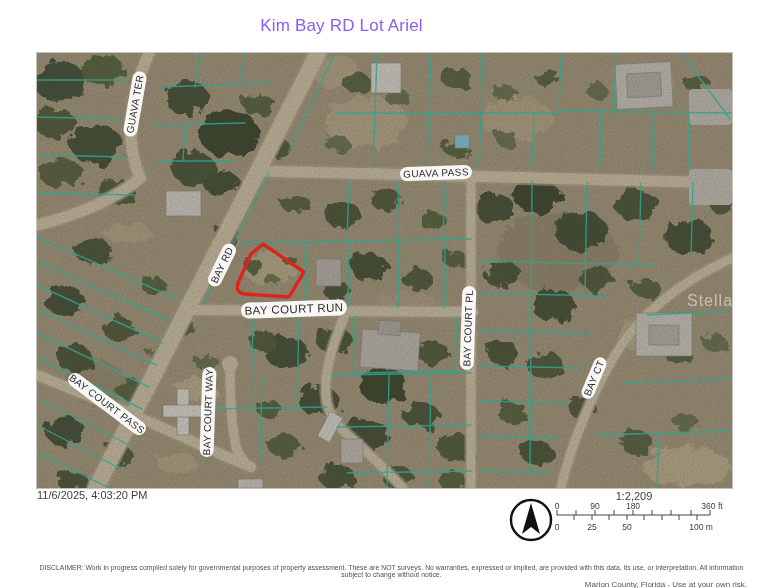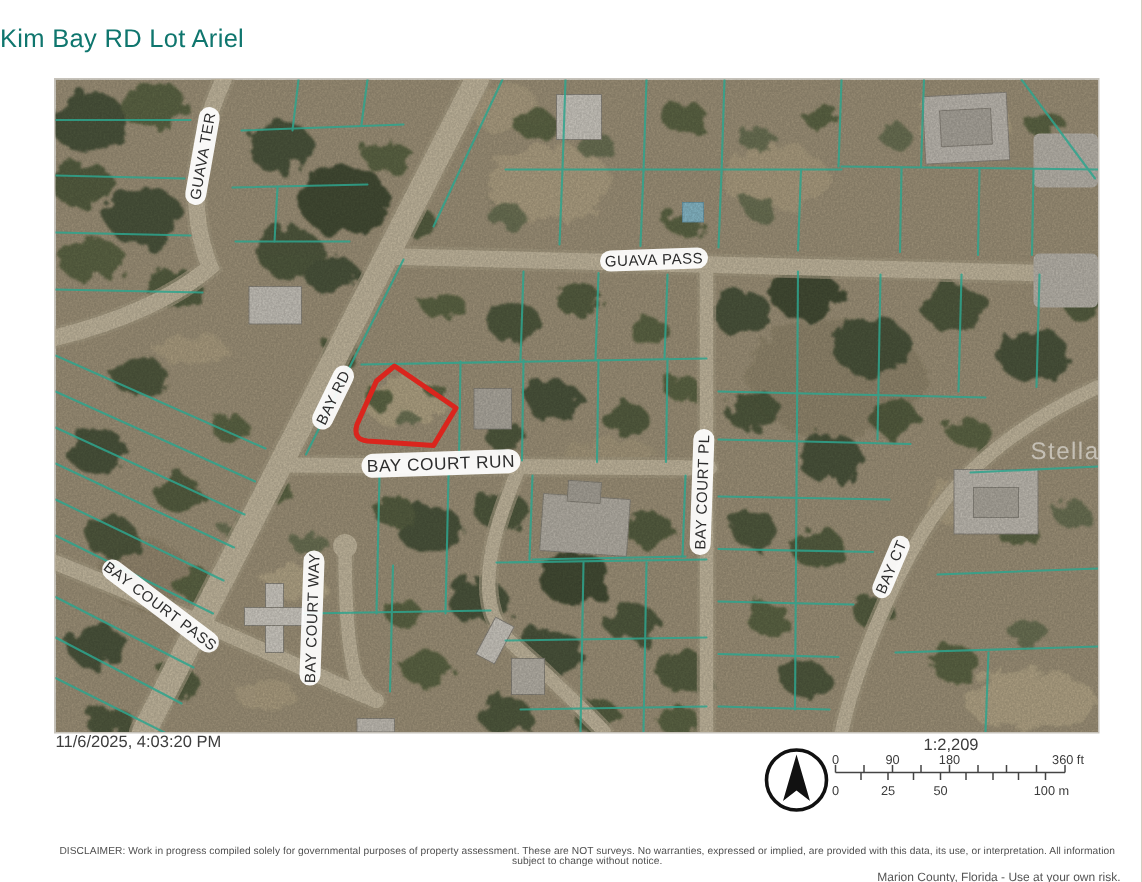--- a/index.html
+++ b/index.html
@@ -1,22 +1,22 @@
 <!DOCTYPE html>
 <html><head>
 <meta charset="utf-8">
 <style>
   html,body{margin:0;padding:0;}
   body{
     width:761px;height:588px;position:relative;background:#ffffff;
     font-family:"Liberation Sans", sans-serif;overflow:hidden;
   }
   .page-title{
-    position:absolute;top:16px;left:0;width:683px;
-    font-size:17px;color:#0f766e;letter-spacing:.2px;
+    position:absolute;top:16px;left:0;width:683px;text-align:center;
+    font-size:17px;color:#8b5cf6;letter-spacing:.2px;
   }
   .map-wrap{
     position:absolute;left:36px;top:52px;width:695px;height:435px;
     border:1px solid #c6c2ba;box-sizing:content-box;
   }
   .timestamp{
     position:absolute;left:37px;top:489px;font-size:11px;color:#3e3e3e;
   }
   .compass{position:absolute;left:504px;top:494px;}
   .scalebar{position:absolute;left:549px;top:488px;}

